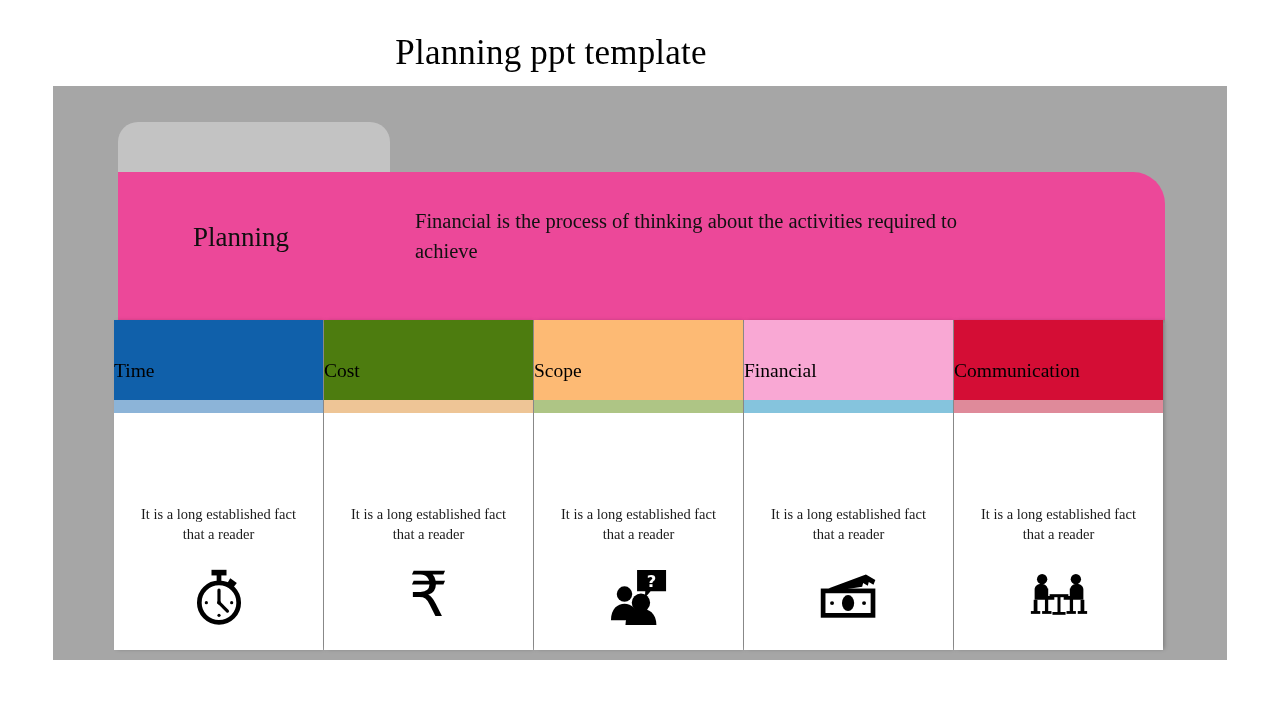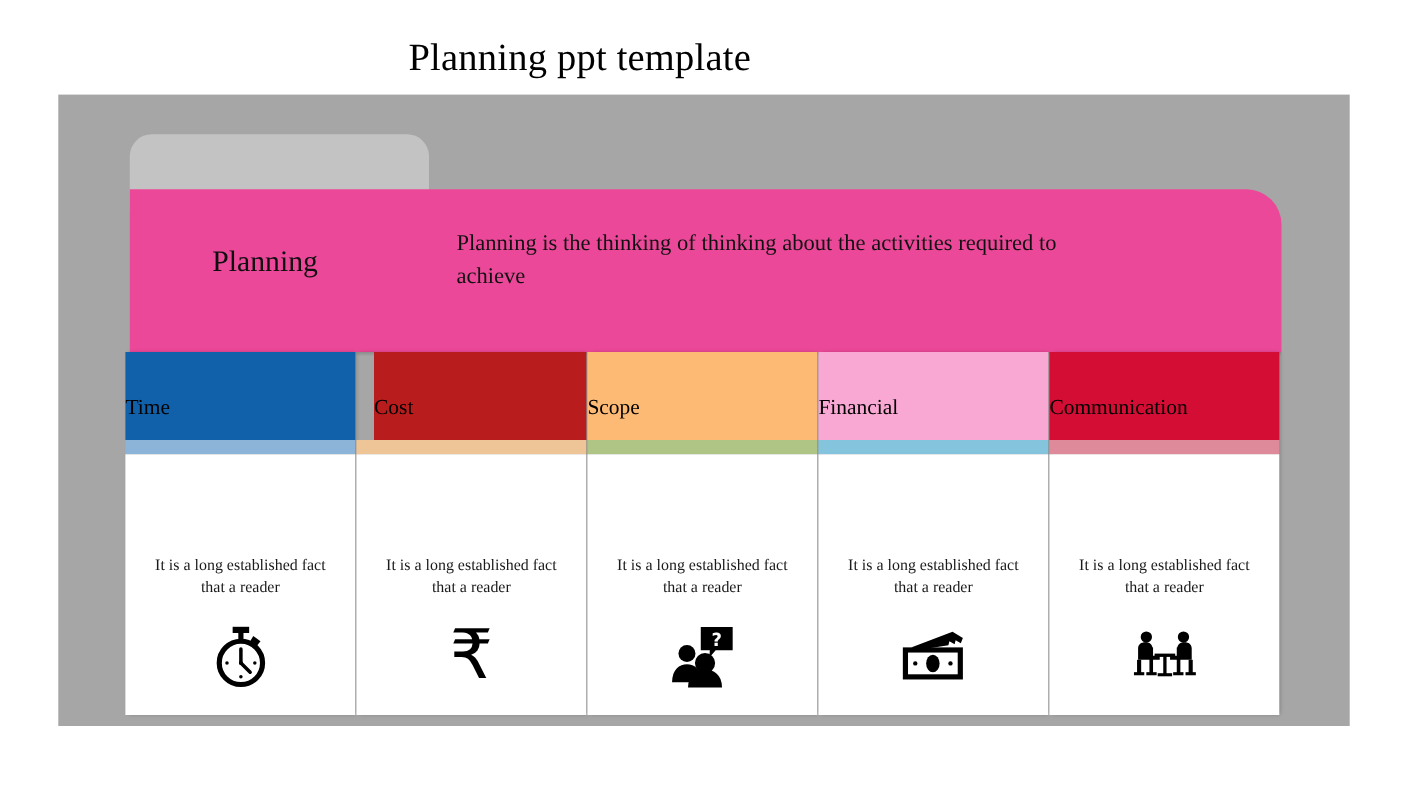--- a/index.html
+++ b/index.html
@@ -19,20 +19,21 @@
   #slide-title {
     position: absolute;
     top: 10px;
     left: 0;
     width: 1054px;
     text-align: center;
     font-size: 35px;
     color: #000000;
     font-weight: normal;
     letter-spacing: 0.2px;
+    padding-left: 24px;
   }
 
   
   #outer-frame {
     position: absolute;
     left: 53px;
     top: 86px;
     width: 1174px;
     height: 574px;
     background: #a6a6a6;
@@ -166,21 +167,21 @@
 <body style="background: rgb(255, 255, 255);">
 
 <h1 id="slide-title">Planning ppt template</h1>
 
 <div id="outer-frame" style="background: rgb(166, 166, 166);"></div>
 
 <div id="folder-tab" style="background: rgb(195, 195, 195);"></div>
 
 <div id="header-panel" style="background: #ec4899;">
   <div id="planning-heading">Planning</div>
-  <div id="planning-desc">Planning is the thinking of thinking about the activities required to achieve</div>
+  <div id="planning-desc">Financial is the process of thinking about the activities required to achieve</div>
 </div>
 
 <div id="cards-row">
 
   <div class="card">
     <div class="card-head" style="background: rgb(16, 96, 170);">
       <span class="card-head-label">Time</span>
     </div>
     <div class="card-tint" style="background: rgb(140, 180, 216);"></div>
     <div class="card-body">
@@ -198,21 +199,21 @@
           <circle cx="45.5" cy="38" r="1.7" fill="#000"></circle>
           <path d="M32 38 L32 26" stroke="#000" stroke-width="3.4" stroke-linecap="round"></path>
           <path d="M32 38 L41 47" stroke="#000" stroke-width="3.4" stroke-linecap="round"></path>
         </svg>
       </div>
       <div class="card-foot"></div>
     </div>
   </div>
 
   <div class="card">
-    <div class="card-head" style="background: #b91c1c; margin-left: 16px;">
+    <div class="card-head" style="background: #4d7c0f;">
       <span class="card-head-label">Cost</span>
     </div>
     <div class="card-tint" style="background: rgb(238, 197, 150);"></div>
     <div class="card-body">
       <div class="card-text">It is a long established fact that a reader</div>
       <div class="card-icon">
         <span class="rupee-glyph">₹</span>
       </div>
       <div class="card-foot"></div>
     </div>

